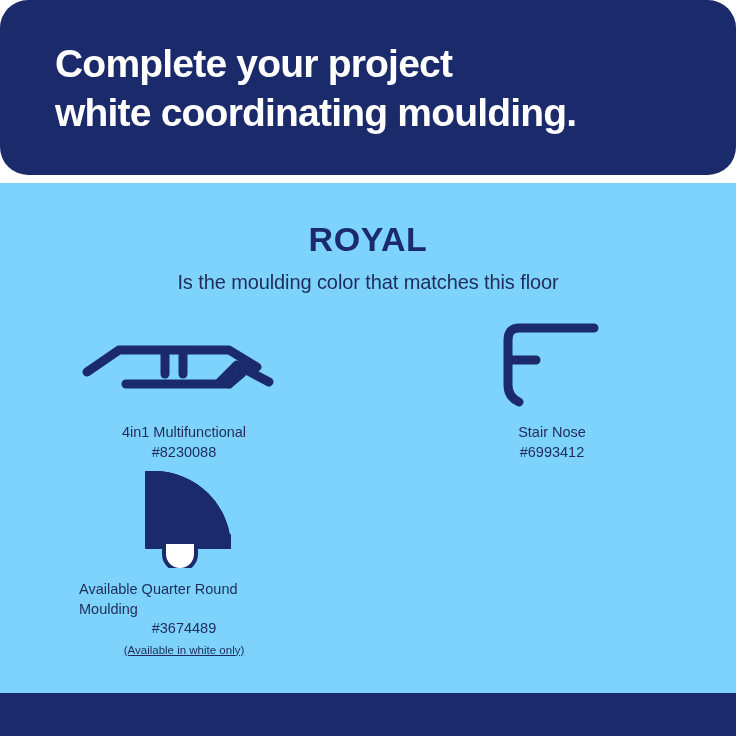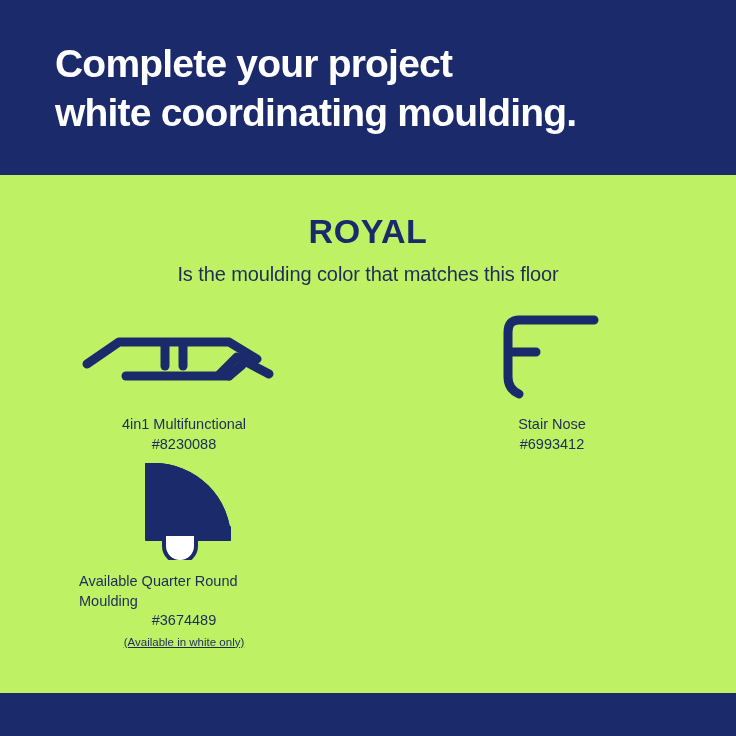--- a/index.html
+++ b/index.html
@@ -21,38 +21,39 @@
     left: 0;
     top: 0;
     width: 736px;
     height: 175px;
     background: #1b2a6b;
     box-sizing: border-box;
     padding: 0 0 0 55px;
     display: flex;
     flex-direction: column;
     justify-content: center;
+    border-radius: 28px;
   }
   .header-line {
     color: #ffffff;
     font-size: 39px;
     font-weight: bold;
     line-height: 49px;
     letter-spacing: -0.8px;
     white-space: nowrap;
   }
 
   
   .body-area {
     position: absolute;
     left: 0;
-    top: 175px;
+    top: 183px;
     width: 736px;
     height: 518px;
-    background: #bef264;
+    background: #7dd3fc;
   }
 
   .color-title {
     text-align: center;
     color: #1b2a6b;
     font-size: 34px;
     font-weight: bold;
     letter-spacing: 0.6px;
     margin-top: 37px;
     line-height: 38px;

